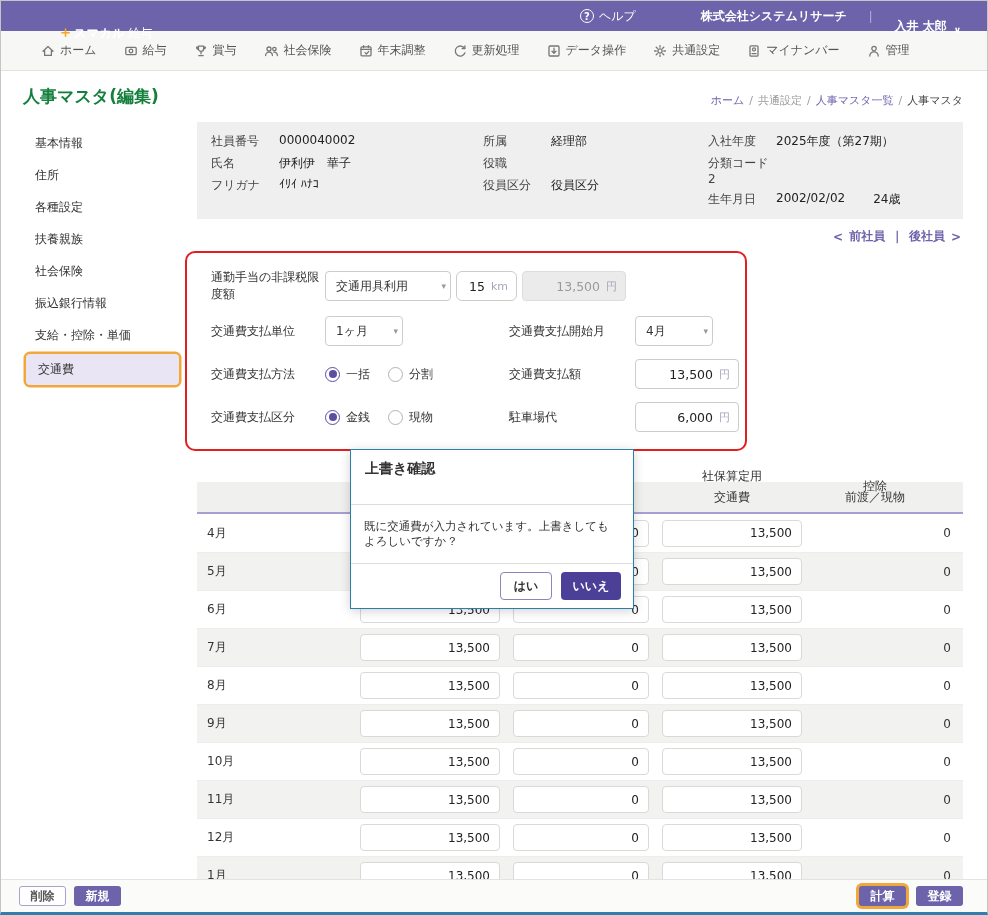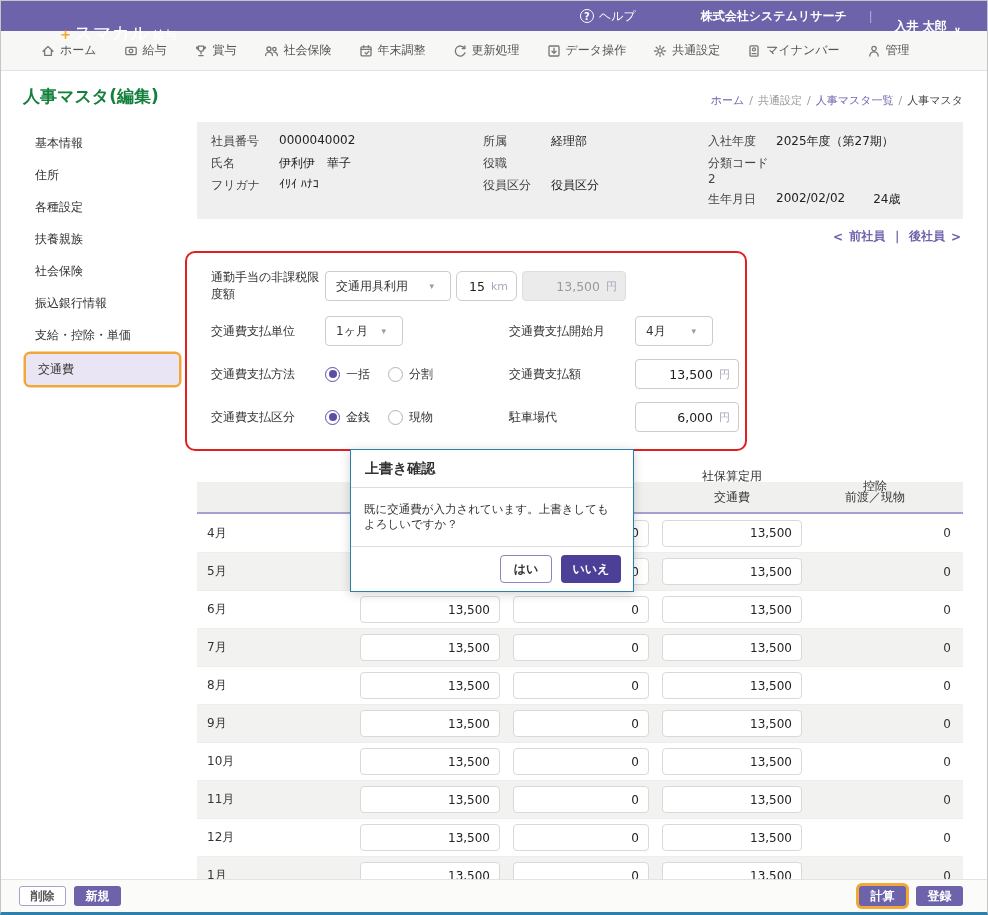--- a/index.html
+++ b/index.html
@@ -5,21 +5,21 @@
   * { margin:0; padding:0; box-sizing:border-box; }
   body { background:#e9e9e9; font-family:"DejaVu Sans",sans-serif; }
   .page { position:relative; width:988px; height:915px; background:#fff;
           border:1px solid #c5c5c5; border-bottom:3px solid #2F7FAD; overflow:hidden; }
 
   
   .topbar { height:30px; background:#6C63AB; display:flex; align-items:center;
             padding:0 26px 0 57px; color:#fff; }
   .logo { display:flex; align-items:baseline; gap:1px; }
   .logo .plus { color:#F5A623; font-weight:bold; font-size:15px; }
-  .logo .name { font-weight:normal; font-size:18px; letter-spacing:.5px;margin-top:34px; }
+  .logo .name { font-weight:bold; font-size:12px; letter-spacing:.5px;margin-top:34px; }
   .logo .suffix { font-size:12px; margin-left:2px; }
   .topbar-right { margin-left:auto; display:flex; align-items:center; gap:10px; font-size:12px; }
   .help { display:flex; align-items:center; gap:5px; margin-right:55px; cursor:pointer; }
   .help-circ { width:14px; height:14px; border:1.4px solid #fff; border-radius:50%;
                font-size:10px; font-weight:bold; display:flex; align-items:center; justify-content:center; }
   .company { font-weight:bold; font-size:12px; }
   .tb-sep { color:#c9c4e4; margin:0 8px; }
   .user { font-weight:bold; display:flex; align-items:flex-end; gap:7px; cursor:pointer;margin-top:20px; }
   .caret { font-size:9px; }
 
@@ -59,21 +59,21 @@
   .pager .pipe { color:#6C63AB; }
 
   
   .form-box { position:relative; margin:4px 0 0 -12px; width:562px;
               border:2.5px solid #E02020; border-radius:10px; padding:16px 14px 17px 24px; }
   .form-grid { display:grid; grid-template-columns:114px 184px 126px 1fr; row-gap:13px; align-items:center; }
   .f-label { font-size:12px; color:#333; }
   .row1-fields { grid-column:2/5; display:flex; gap:5px; align-items:center; }
   .sel { height:30px; background:#fff; border:1px solid #ccc; border-radius:4px;
          display:flex; align-items:center; justify-content:space-between;
-         padding:0 16px 0 10px; font-size:12px; color:#333; cursor:pointer; }
+         padding:0 4px 0 10px; font-size:12px; color:#333; cursor:pointer; }
   .sel .arrow { color:#999; font-size:9px; margin-left:6px; }
   .inp-wrap { height:30px; background:#fff; border:1px solid #ccc; border-radius:4px;
               display:flex; align-items:center; padding:0 8px; }
   .inp-wrap input { border:none; outline:none; background:transparent; width:100%;
                     text-align:right; font-size:12.5px; color:#222; font-family:inherit; }
   .inp-wrap .suffix { font-size:11px; color:#A8A4BC; margin-left:6px; flex:none; }
   .inp-wrap.disabled { background:#EBEBEB; border-color:#ddd; }
   .inp-wrap.disabled input { color:#9a9a9a; }
   .radio-group { display:flex; gap:18px; align-items:center; }
   .radio-opt { display:flex; align-items:center; gap:6px; font-size:12px; color:#333; cursor:pointer; }
@@ -96,21 +96,21 @@
   .trow:first-child { border-top:none; }
   .trow.alt { background:#F2F2F1; }
   .c-month { padding-left:10px; }
   .cell-input { width:100%; height:27px; border:1px solid #d9d9d9; border-radius:4px; background:#fff;
                 text-align:right; padding:0 9px; font-size:12px; color:#222; font-family:inherit; outline:none; }
   .c-val { text-align:right; padding-right:12px; }
 
   
   .dialog { position:absolute; left:349px; top:448px; width:284px; background:#fff;
             border:1.5px solid #2E7FA8; box-shadow:0 2px 10px rgba(0,0,0,.18); z-index:20; }
-  .dlg-head { padding:10px 14px 9px; font-size:14px; font-weight:bold; color:#333; border-bottom:1px solid #ddd; }
+  .dlg-head { padding:10px 14px 26px; font-size:14px; font-weight:bold; color:#333; border-bottom:1px solid #ddd; }
   .dlg-body { padding:14px 13px; font-size:11.5px; color:#333; border-bottom:1px solid #ddd; }
   .dlg-foot { padding:8px 12px; display:flex; justify-content:flex-end; gap:9px; }
   .btn-yes { width:52px; height:28px; background:#fff; border:1.5px solid #8D85BD; border-radius:4px;
              font-size:12px; font-weight:bold; color:#333; cursor:pointer; font-family:inherit; }
   .btn-no { width:60px; height:28px; background:#4B3F97; border:none; border-radius:4px;
             font-size:12px; font-weight:bold; color:#fff; cursor:pointer; font-family:inherit; }
 
   
   .footerbar { position:absolute; bottom:0; left:0; right:0; height:33px; background:#FBFBFA;
                border-top:1px solid #e3e3e3; display:flex; align-items:center; padding:0 24px 0 18px; }

